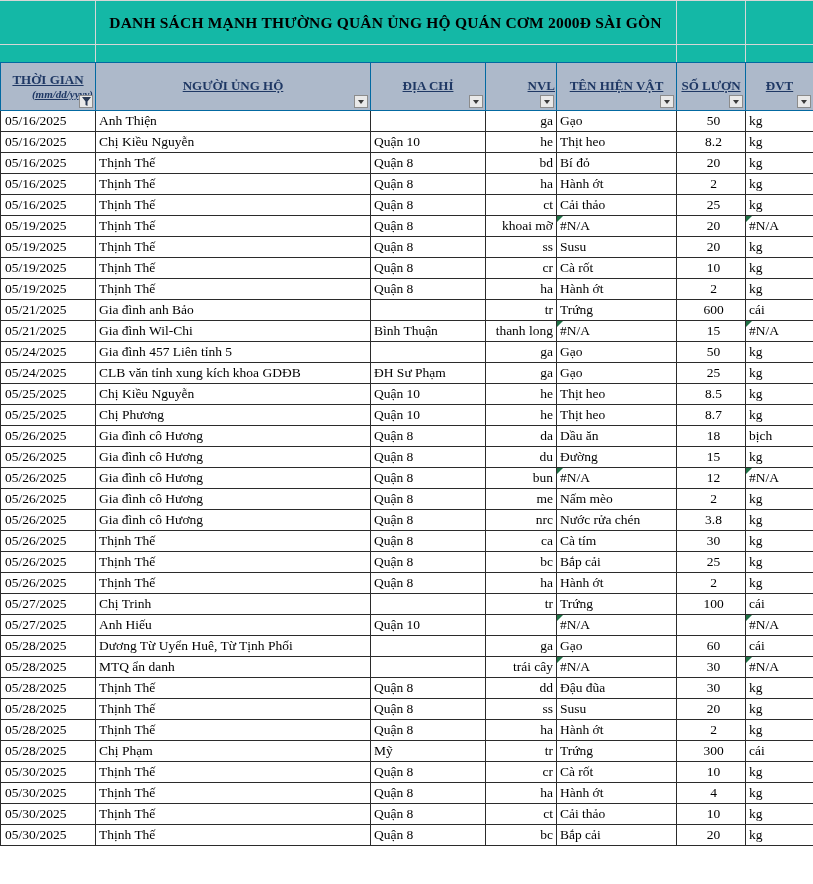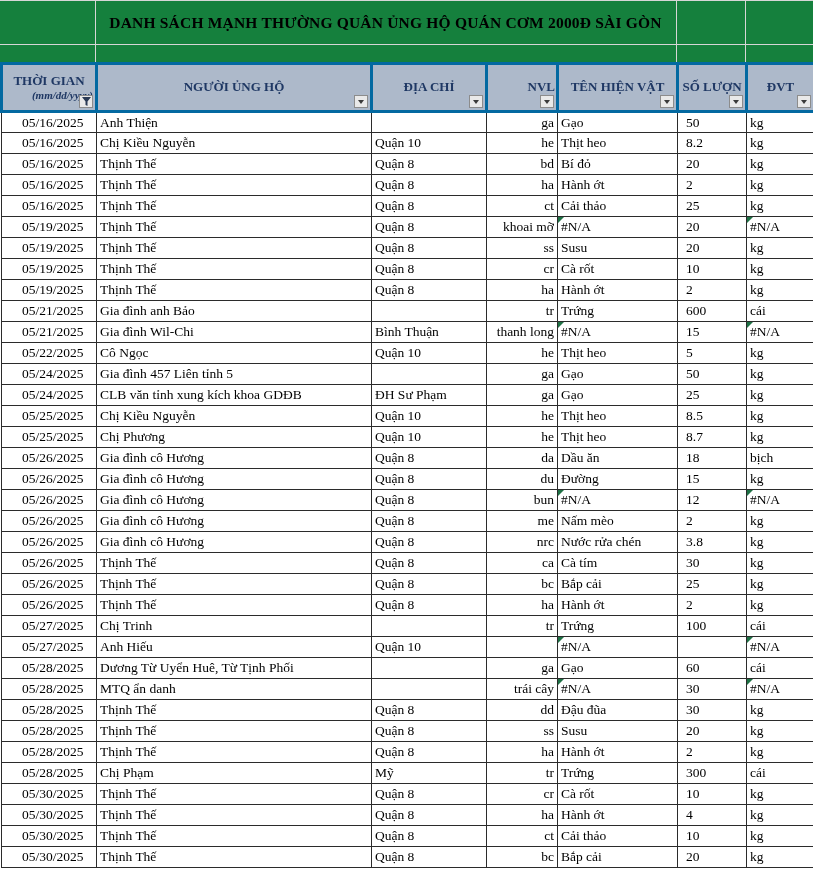--- a/index.html
+++ b/index.html
@@ -2,56 +2,56 @@
 <html style="--header-bg: #ADB9CA; --header-text: #1F3864; --error-triangle: #1E7145;"><head>
 <meta charset="utf-8">
 <style>
   html,body{margin:0;padding:0;}
   body{
     width:813px;height:884px;overflow:hidden;background:#fff;
     font-family:"Liberation Serif","DejaVu Serif",serif;
     color:#000;
   }
   
-  .top-area{position:relative;width:813px;height:62px;background:#15803d;}
+  .top-area{position:relative;width:813px;height:62px;background:#14b8a6;}
   .gline{position:absolute;background:#d6d6d6;}
   .gl-v{width:1px;top:0;height:62px;}
   .gl-h{height:1px;left:0;width:813px;}
   .title-cell{
     position:absolute;left:95px;top:1px;width:581px;height:43px;
     display:flex;align-items:center;justify-content:center;
     font-weight:bold;font-size:15.5px;letter-spacing:.2px;white-space:nowrap;
   }
   
   table{border-collapse:collapse;table-layout:fixed;width:813px;}
   th,td{box-sizing:border-box;overflow:hidden;white-space:nowrap;}
   thead th{
     position:relative;height:48px;
     background:var(--header-bg,#ADB9CA);
     color:var(--header-text,#1F3864);
-    border:3px solid #0369a1;
+    border:1px solid #0369a1;
     font-weight:bold;font-size:13px;line-height:1.25;
-    vertical-align:middle;text-align:center;padding:1px 2px;
+    vertical-align:middle;text-align:center;padding:1px 2px;text-decoration:underline;
   }
   th.c3{text-align:right;padding-right:1px;}
   th.c5{line-height:1.1;}
   .hsub{font-style:italic;font-weight:bold;font-size:11px;text-align:right;padding-left:2px;}
   .dd{
     position:absolute;right:2px;bottom:2px;width:14px;height:13px;
     background:#e9e9e9;border:1px solid #8c8c8c;padding:0;margin:0;
     display:flex;align-items:center;justify-content:center;cursor:pointer;
   }
   .tri{width:0;height:0;border-left:3.5px solid transparent;border-right:3.5px solid transparent;border-top:4.5px solid #3a3a3a;}
   tbody td{
     height:21px;border:1px solid #2b2b2b;background:#fff;
     font-size:13.5px;padding:0 3px;vertical-align:middle;position:relative;
   }
-  tbody td.c0{padding-left:20px;}
+  tbody td.c0{padding-left:4px;}
   tbody td.c3{text-align:right;}
-  tbody td.c5{padding-left:8px;}
+  tbody td.c5{text-align:center;padding-left:8px;}
   td.na::before{
     content:"";position:absolute;top:0;left:0;width:0;height:0;
     border-top:6px solid var(--error-triangle,#1E7145);
     border-right:6px solid transparent;
   }
   .funnel-svg{display:block;}
 </style>
 </head>
 <body>
 
@@ -217,29 +217,20 @@
       <tr>
         <td class="c0">05/21/2025</td>
         <td class="c1">Gia đình Wil-Chi</td>
         <td class="c2">Bình Thuận</td>
         <td class="c3">thanh long</td>
         <td class="c4 na">#N/A</td>
         <td class="c5">15</td>
         <td class="c6 na">#N/A</td>
       </tr>
       <tr>
-        <td class="c0">05/22/2025</td>
-        <td class="c1">Cô Ngọc</td>
-        <td class="c2">Quận 10</td>
-        <td class="c3">he</td>
-        <td class="c4">Thịt heo</td>
-        <td class="c5">5</td>
-        <td class="c6">kg</td>
-      </tr>
-      <tr>
         <td class="c0">05/24/2025</td>
         <td class="c1">Gia đình 457 Liên tỉnh 5</td>
         <td class="c2"></td>
         <td class="c3">ga</td>
         <td class="c4">Gạo</td>
         <td class="c5">50</td>
         <td class="c6">kg</td>
       </tr>
       <tr>
         <td class="c0">05/24/2025</td>

